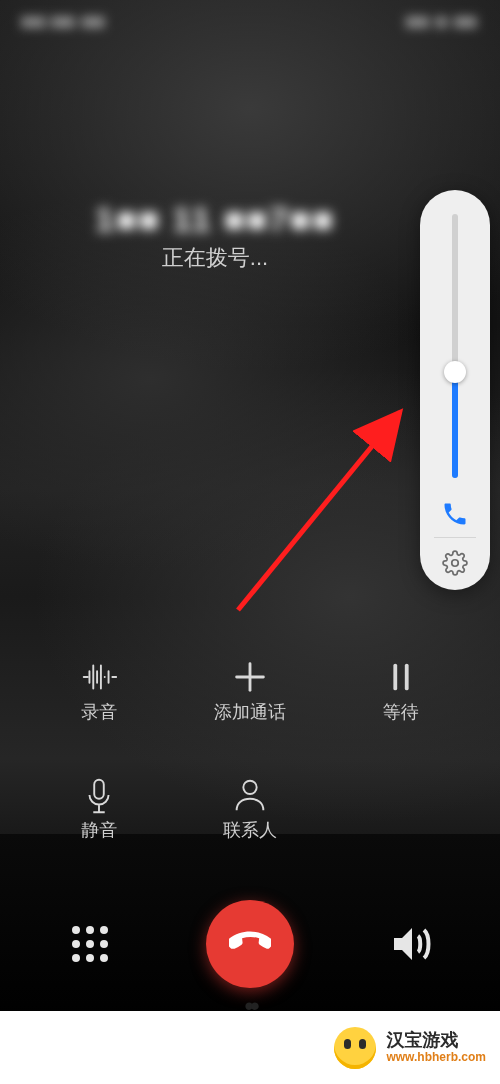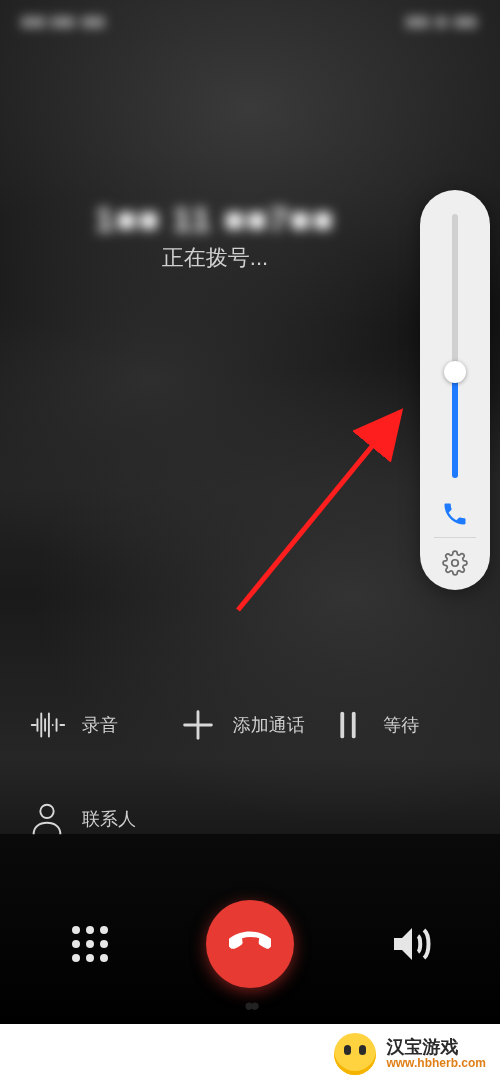--- a/index.html
+++ b/index.html
@@ -49,38 +49,38 @@
     .vol-gear { width: 26px; height: 26px; color:#6d6d6d;}
     .vol-gear svg { width:100%; height:100%; }
 
     
     .arrow { position: absolute; left: 230px; top: 400px; pointer-events:none;}
 
     
     .actions { position: absolute; left: 0; right: 0; bottom: 242px;
                display: grid; grid-template-columns: repeat(3,1fr); row-gap: 48px;
                padding: 0 24px; }
-    .act { display: flex; flex-direction: row; align-items: center; gap: 12px;
+    .act { display: flex; flex-direction: column; align-items: center; 
            color: #d8d8d8; }
     .act .ico { width: 46px; height: 46px; display:flex; align-items:center; justify-content:center;}
     .act .ico svg { width: 42px; height: 42px; stroke:#d8d8d8; fill:none; stroke-width:2;}
     .act .lbl { font-size: 18px; color:#cfcfcf; }
 
     
     .bottom { position: absolute; left: 0; right: 0; bottom: 90px; height: 100px;
               display: flex; justify-content: space-around; align-items: center; padding: 0 20px;}
     .dial, .speaker { width: 48px; height: 48px; color:#e6e6e6;}
     .dial svg, .speaker svg { width:100%; height:100%; }
     .hangup { width: 88px; height: 88px; border-radius: 50%; background:#e63a33;
               display:flex; align-items:center; justify-content:center;
               box-shadow: 0 4px 16px rgba(230,58,51,.5);}
     .hangup svg { width: 42px; height: 42px; }
 
     
-    .wm { position:absolute; left:0; right:0; bottom:0; height:60px; background:#fff;
+    .wm { position:absolute; left:0; right:0; bottom:0; height:73px; background:#fff;
           display:flex; align-items:center; justify-content:flex-end; padding: 0 14px; gap:10px;}
     .wm-logo { width:42px; height:42px; border-radius:50%; background:#ffd23f;
                position:relative; box-shadow: inset 0 -4px 0 #f5b400;}
     .wm-logo::before, .wm-logo::after{ content:""; position:absolute; top:12px; width:7px; height:10px;
                background:#2b2b2b; border-radius:4px;}
     .wm-logo::before{ left:10px;} .wm-logo::after{ right:10px;}
     .wm-text { display:flex; flex-direction:column; align-items:flex-start; line-height:1.1;}
     .wm-text .t1{ font-size:18px; font-weight:700; color:#2b2b2b;}
     .wm-text .t2{ font-size:12px; color:#e07f18; font-weight:700;}
     .dots { position:absolute; bottom:62px; left:50%; transform:translateX(-50%);
@@ -156,20 +156,29 @@
           <line x1="16" y1="10" x2="16" y2="34" stroke-width="4" stroke-linecap="round"></line>
           <line x1="28" y1="10" x2="28" y2="34" stroke-width="4" stroke-linecap="round"></line>
         </svg>
     </div>
     <span class="lbl">等待</span>
   </div>
 
   <div class="act">
     <div class="ico">
       <svg viewBox="0 0 44 44">
+          <rect x="17" y="6" width="10" height="20" rx="5"></rect>
+          <path d="M12 22a10 10 0 0 0 20 0M22 32v8m-6 0h12"></path>
+        </svg>
+    </div>
+    <span class="lbl">静音</span>
+  </div>
+  <div class="act">
+    <div class="ico">
+      <svg viewBox="0 0 44 44">
           <circle cx="22" cy="14" r="7"></circle>
           <path d="M8 38c0-8 6-12 14-12s14 4 14 12"></path>
         </svg>
     </div>
     <span class="lbl">联系人</span>
   </div>
 </div>
 
 <div class="bottom">
   <div class="dial">

